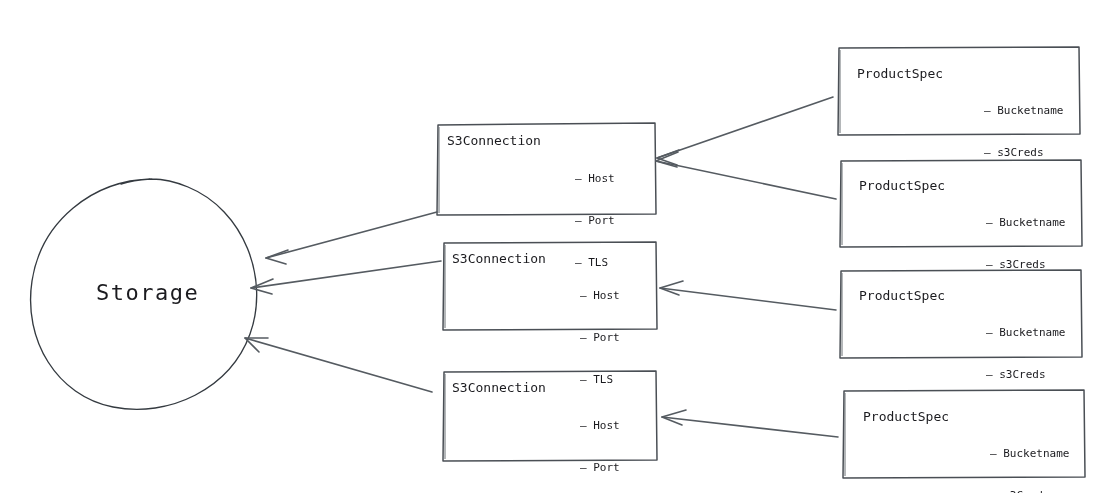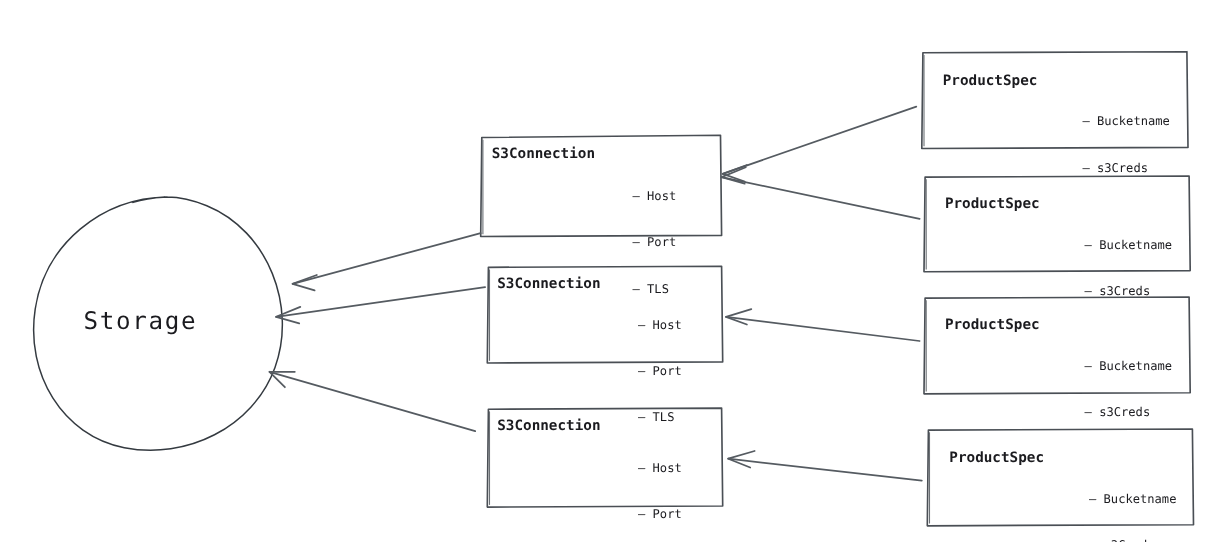--- a/index.html
+++ b/index.html
@@ -31,21 +31,21 @@
     white-space: pre;
     letter-spacing: 0px;
   }
   .circle-title {
     font-size: 22px;
     font-weight: 400;
     letter-spacing: 1.5px;
   }
   .box-title {
     font-size: 13px;
-    font-weight: 700;
+    font-weight: 400;
   }
   .box-attrs {
     font-size: 11px;
     font-weight: 400;
     line-height: 14px;
   }
 </style>
 </head>
 <body>
 
@@ -129,21 +129,21 @@
       <path d="M 660 288 L 683 281 M 660 288 L 679 295" fill="none" stroke="#555b61" stroke-width="1.6" stroke-linecap="round"></path>
     </g>
 
     <g>
       <path d="M 838 437 L 662 417" fill="none" stroke="#555b61" stroke-width="1.6" stroke-linecap="round"></path>
       <path d="M 662 417 L 686 410 M 662 417 L 682 425" fill="none" stroke="#555b61" stroke-width="1.6" stroke-linecap="round"></path>
     </g>
 
   </svg>
 
-  <div class="node-label circle-title" style="left:76px; top:280px;">Storage</div>
+  <div class="node-label circle-title" style="left:96px; top:280px;">Storage</div>
 
   <div class="node-label box-title" style="left:447px; top:133px;">S3Connection</div>
   <div class="node-label box-attrs" style="left:575px; top:144px;">
     <div><span>–</span> <span>Host</span></div>
     <div><span>–</span> <span>Port</span></div>
     <div><span>–</span> <span>TLS</span></div>
   </div>
 
   <div class="node-label box-title" style="left:452px; top:251px;">S3Connection</div>
   <div class="node-label box-attrs" style="left:580px; top:261px;">

